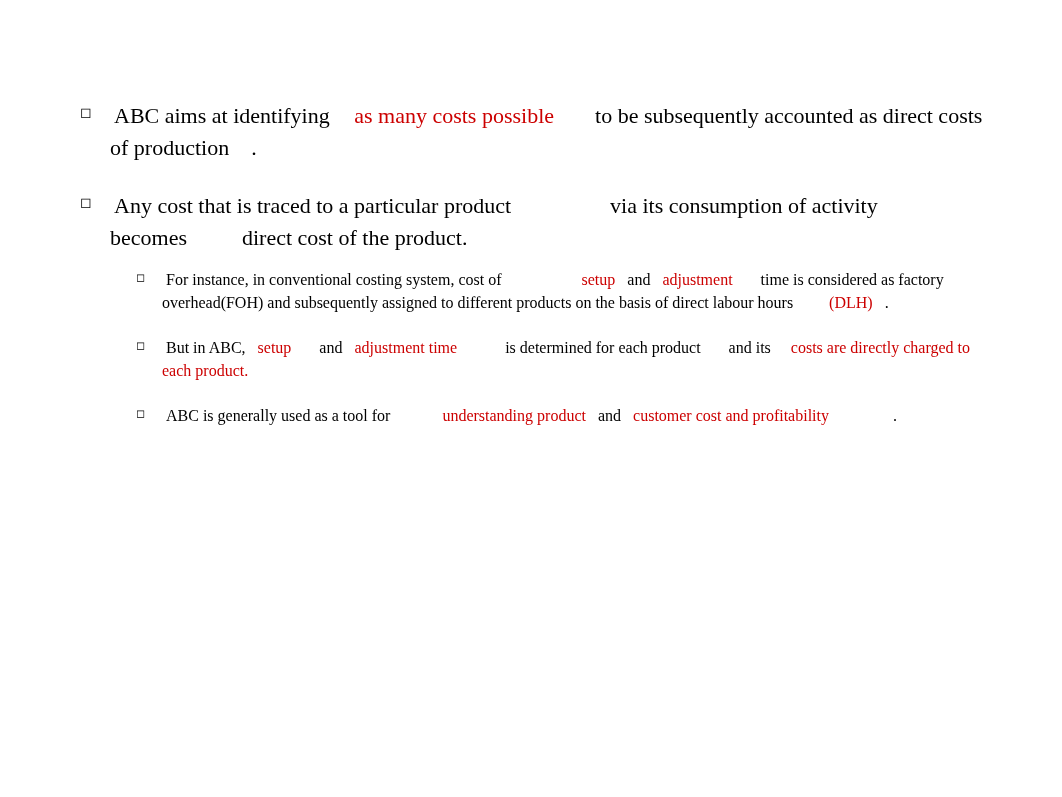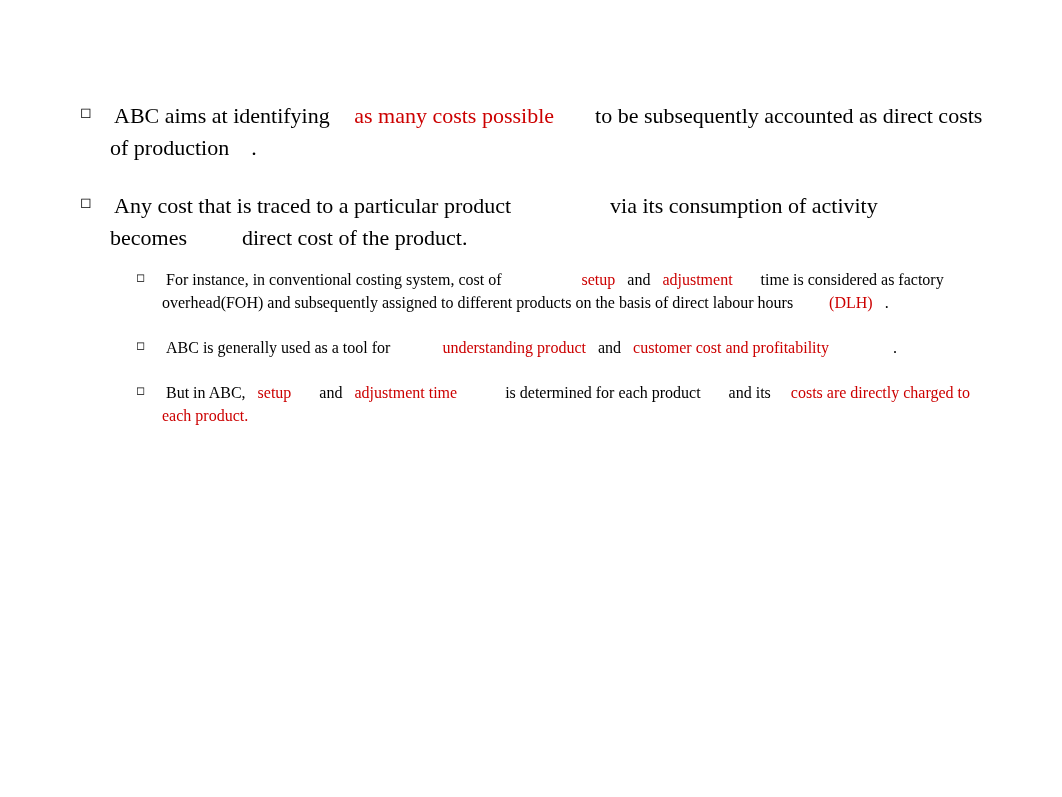--- a/index.html
+++ b/index.html
@@ -119,28 +119,28 @@
           <li class="sub-item">
             <span class="sub-marker sub-marker-diamond"></span>
             <span class="sub-text">
               <span>For instance, in conventional costing system, cost of&nbsp;&nbsp;&nbsp;&nbsp;&nbsp;&nbsp;&nbsp;&nbsp;&nbsp;&nbsp;&nbsp;&nbsp;&nbsp;&nbsp;&nbsp;&nbsp;&nbsp;&nbsp;</span><span class="red">setup</span><span> and&nbsp;</span><span class="red">adjustment</span><span>&nbsp;&nbsp;&nbsp;&nbsp; time is considered as factory overhead(FOH) and subsequently assigned to different products on the basis of direct labour hours&nbsp;&nbsp;&nbsp;&nbsp;&nbsp;&nbsp;&nbsp;</span><span class="red">(DLH)</span><span> .</span>
             </span>
           </li>
 
           <li class="sub-item">
             <span class="sub-marker sub-marker-diamond"></span>
             <span class="sub-text">
-              <span>ABC is generally used as a tool for&nbsp;&nbsp;&nbsp;&nbsp;&nbsp;&nbsp;&nbsp;&nbsp;&nbsp;&nbsp;&nbsp;</span><span class="red">understanding product</span><span> and&nbsp;</span><span class="red">customer cost and profitability</span><span>&nbsp;&nbsp;&nbsp;&nbsp;&nbsp;&nbsp;&nbsp;&nbsp;&nbsp;&nbsp;&nbsp;&nbsp;&nbsp;&nbsp;.</span>
+              <span>But in ABC,&nbsp;</span><span class="red">setup</span><span>&nbsp;&nbsp;&nbsp;&nbsp; and&nbsp;</span><span class="red">adjustment time</span><span>&nbsp;&nbsp;&nbsp;&nbsp;&nbsp;&nbsp;&nbsp;&nbsp;&nbsp; is determined for each product&nbsp;&nbsp;&nbsp;&nbsp;&nbsp;&nbsp; and its&nbsp;&nbsp;&nbsp;</span><span class="red">costs are directly charged to each product.</span>
             </span>
           </li>
 
           <li class="sub-item">
             <span class="sub-marker sub-marker-diamond"></span>
             <span class="sub-text">
-              <span>But in ABC,&nbsp;</span><span class="red">setup</span><span>&nbsp;&nbsp;&nbsp;&nbsp; and&nbsp;</span><span class="red">adjustment time</span><span>&nbsp;&nbsp;&nbsp;&nbsp;&nbsp;&nbsp;&nbsp;&nbsp;&nbsp; is determined for each product&nbsp;&nbsp;&nbsp;&nbsp;&nbsp;&nbsp; and its&nbsp;&nbsp;&nbsp;</span><span class="red">costs are directly charged to each product.</span>
+              <span>ABC is generally used as a tool for&nbsp;&nbsp;&nbsp;&nbsp;&nbsp;&nbsp;&nbsp;&nbsp;&nbsp;&nbsp;&nbsp;</span><span class="red">understanding product</span><span> and&nbsp;</span><span class="red">customer cost and profitability</span><span>&nbsp;&nbsp;&nbsp;&nbsp;&nbsp;&nbsp;&nbsp;&nbsp;&nbsp;&nbsp;&nbsp;&nbsp;&nbsp;&nbsp;.</span>
             </span>
           </li>
 
         </ul>
       </span>
     </li>
 
   </ul>
 </div>
 

